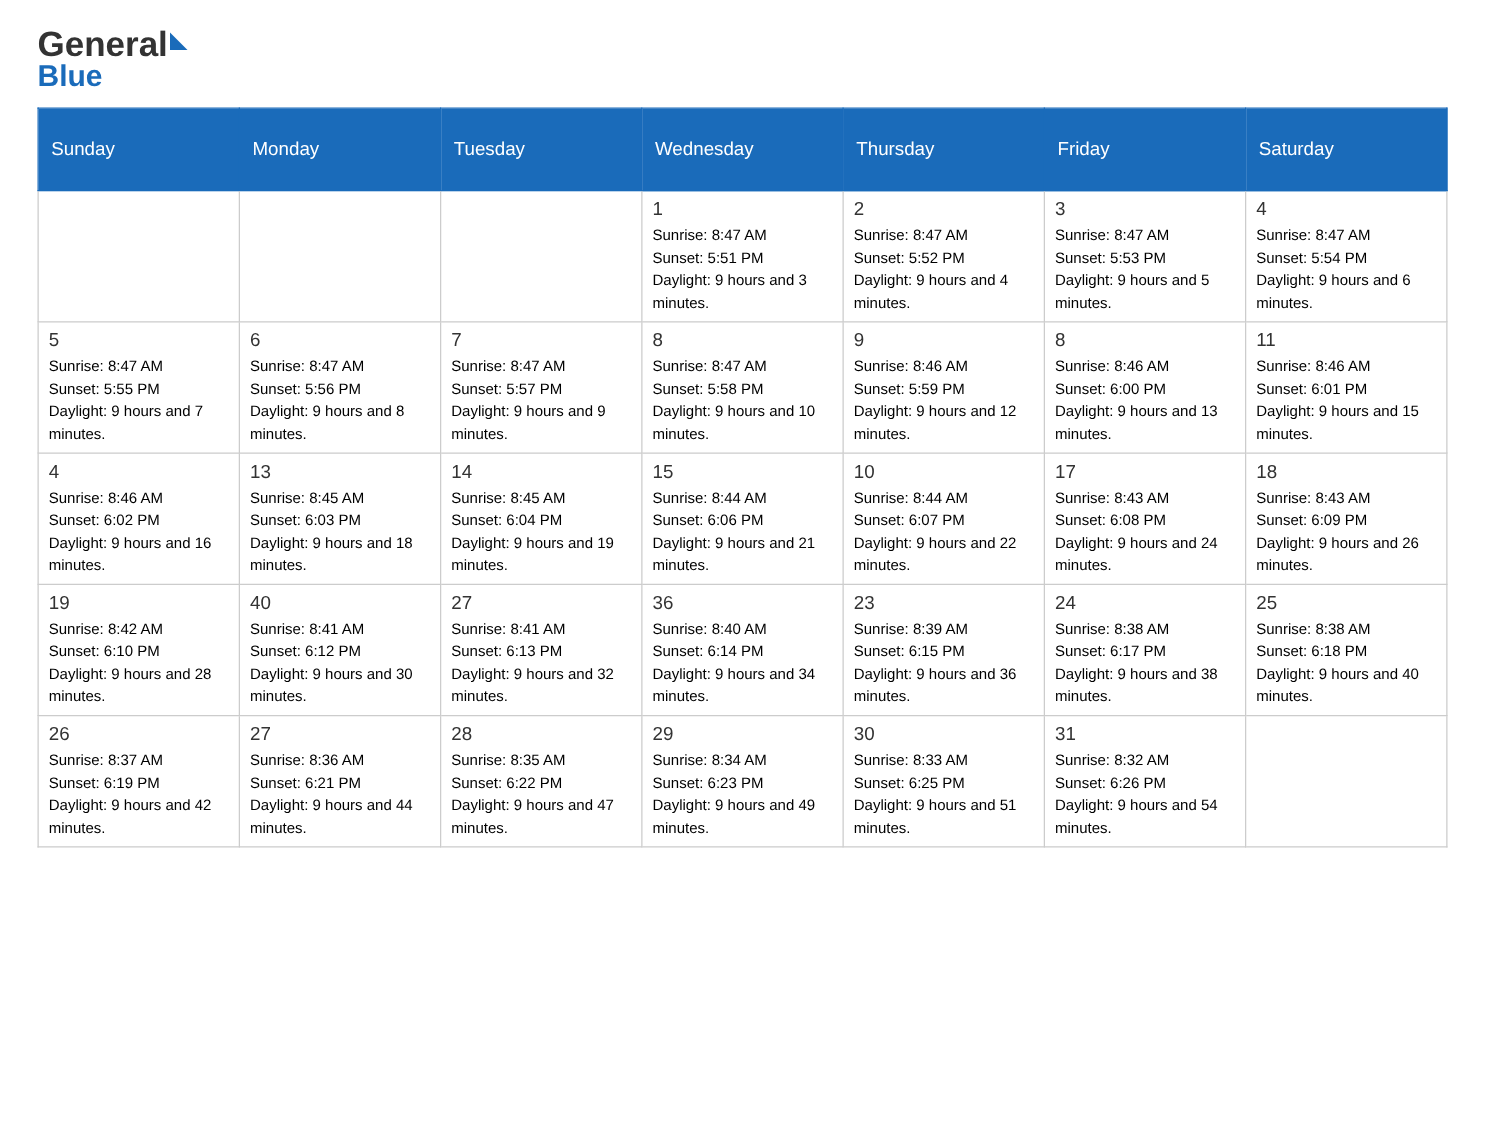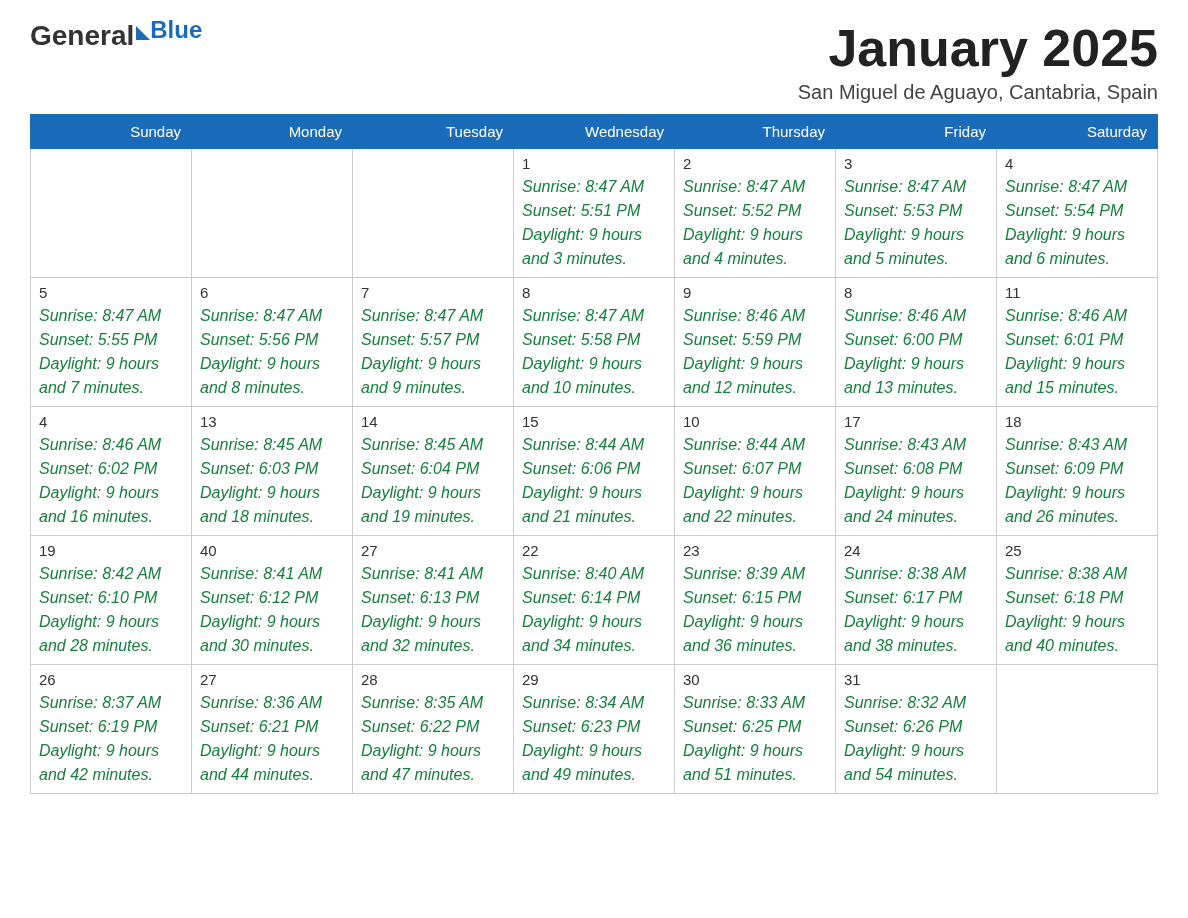--- a/index.html
+++ b/index.html
@@ -53,22 +53,22 @@
     .calendar {
       width: 100%;
       border-collapse: collapse;
       margin-top: 10px;
     }
     .calendar th {
       background-color: #1a6bba;
       color: white;
       font-size: 15px;
       font-weight: normal;
-      padding: 8px 10px;
-      text-align: right;
+      padding: 24px 10px;
+      text-align: left;
       border: 1px solid #1a6bba;
     }
     .calendar td {
       border: 1px solid #ccc;
       vertical-align: top;
       padding: 6px 8px;
       width: calc(100% / 7);
       min-height: 110px;
       font-size: 12.5px;
       color: #333;
@@ -77,27 +77,27 @@
       background: #fff;
     }
     .day-number {
       font-size: 15px;
       font-weight: normal;
       color: #333;
       display: block;
       margin-bottom: 3px;
     }
     .day-info {
-      font-size: 16px;
-      color: #15803d;
+      font-size: 12px;
+      color: #000000;
       line-height: 1.5;
-      font-style: italic;
     }
     .logo-wrapper {
       display: flex;
+      flex-direction: column;
       align-items: flex-start;
     }
     .logo-line1 {
       display: flex;
       align-items: center;
     }
     .logo-line2 {
       display: flex;
       align-items: center;
       margin-top: -4px;
@@ -109,24 +109,20 @@
 <div class="header">
   <div class="logo-wrapper">
     <div class="logo-line1">
       <span class="logo-text-general">General</span>
       <div class="logo-arrow"></div>
     </div>
     <div class="logo-line2">
       <span class="logo-text-blue">Blue</span>
     </div>
   </div>
-  <div class="title-section">
-    <div class="calendar-title">January 2025</div>
-    <div class="calendar-subtitle">San Miguel de Aguayo, Cantabria, Spain</div>
-  </div>
 </div>
 
 <table class="calendar">
   <thead>
     <tr id="weekday-header">
     <th>Sunday</th>
         <th>Monday</th>
         <th>Tuesday</th>
         <th>Wednesday</th>
         <th>Thursday</th>
@@ -223,21 +219,21 @@
         </td>
         <td>
           <span class="day-number">40</span>
           <div class="day-info">Sunrise: 8:41 AM<br>Sunset: 6:12 PM<br>Daylight: 9 hours and 30 minutes.</div>
         </td>
         <td>
           <span class="day-number">27</span>
           <div class="day-info">Sunrise: 8:41 AM<br>Sunset: 6:13 PM<br>Daylight: 9 hours and 32 minutes.</div>
         </td>
         <td>
-          <span class="day-number">22</span>
+          <span class="day-number">36</span>
           <div class="day-info">Sunrise: 8:40 AM<br>Sunset: 6:14 PM<br>Daylight: 9 hours and 34 minutes.</div>
         </td>
         <td>
           <span class="day-number">23</span>
           <div class="day-info">Sunrise: 8:39 AM<br>Sunset: 6:15 PM<br>Daylight: 9 hours and 36 minutes.</div>
         </td>
         <td>
           <span class="day-number">24</span>
           <div class="day-info">Sunrise: 8:38 AM<br>Sunset: 6:17 PM<br>Daylight: 9 hours and 38 minutes.</div>
         </td>

